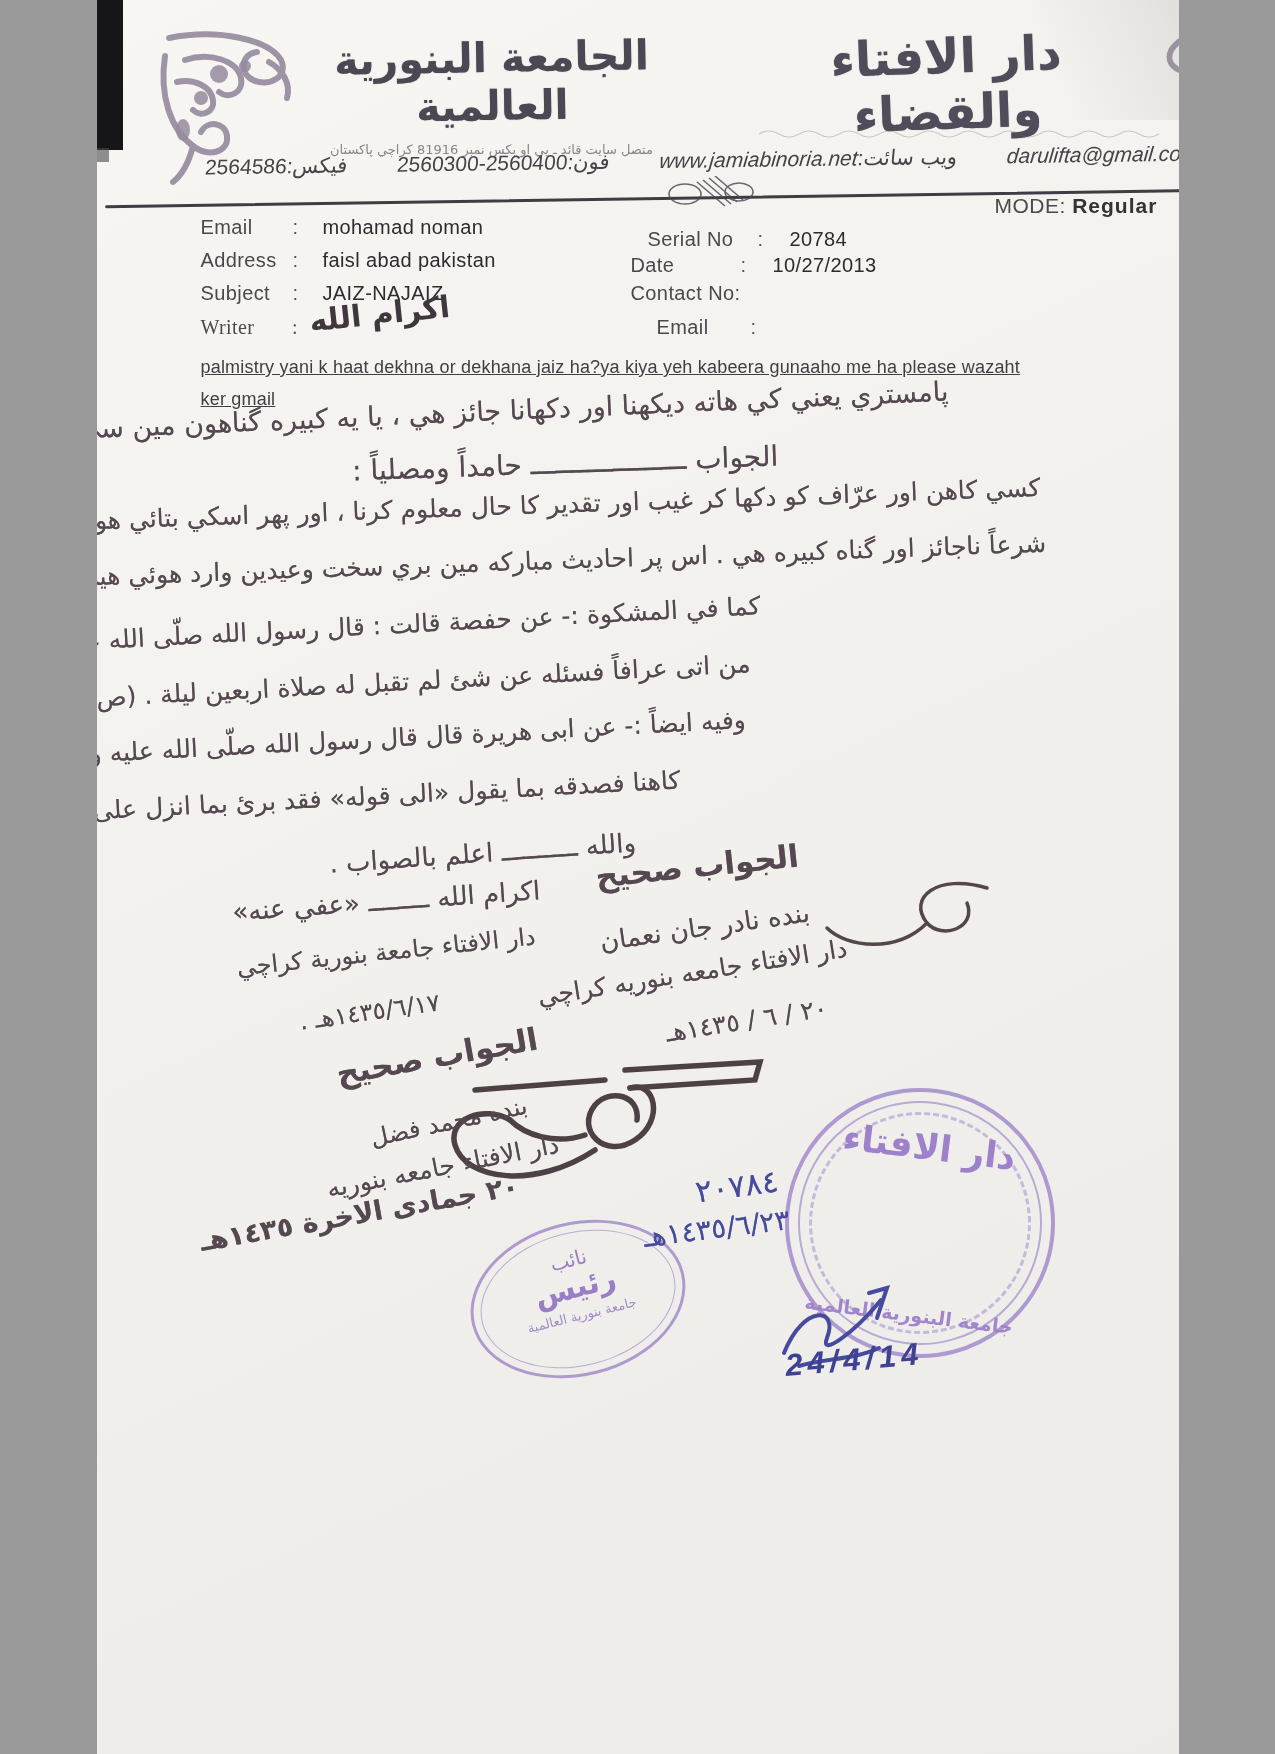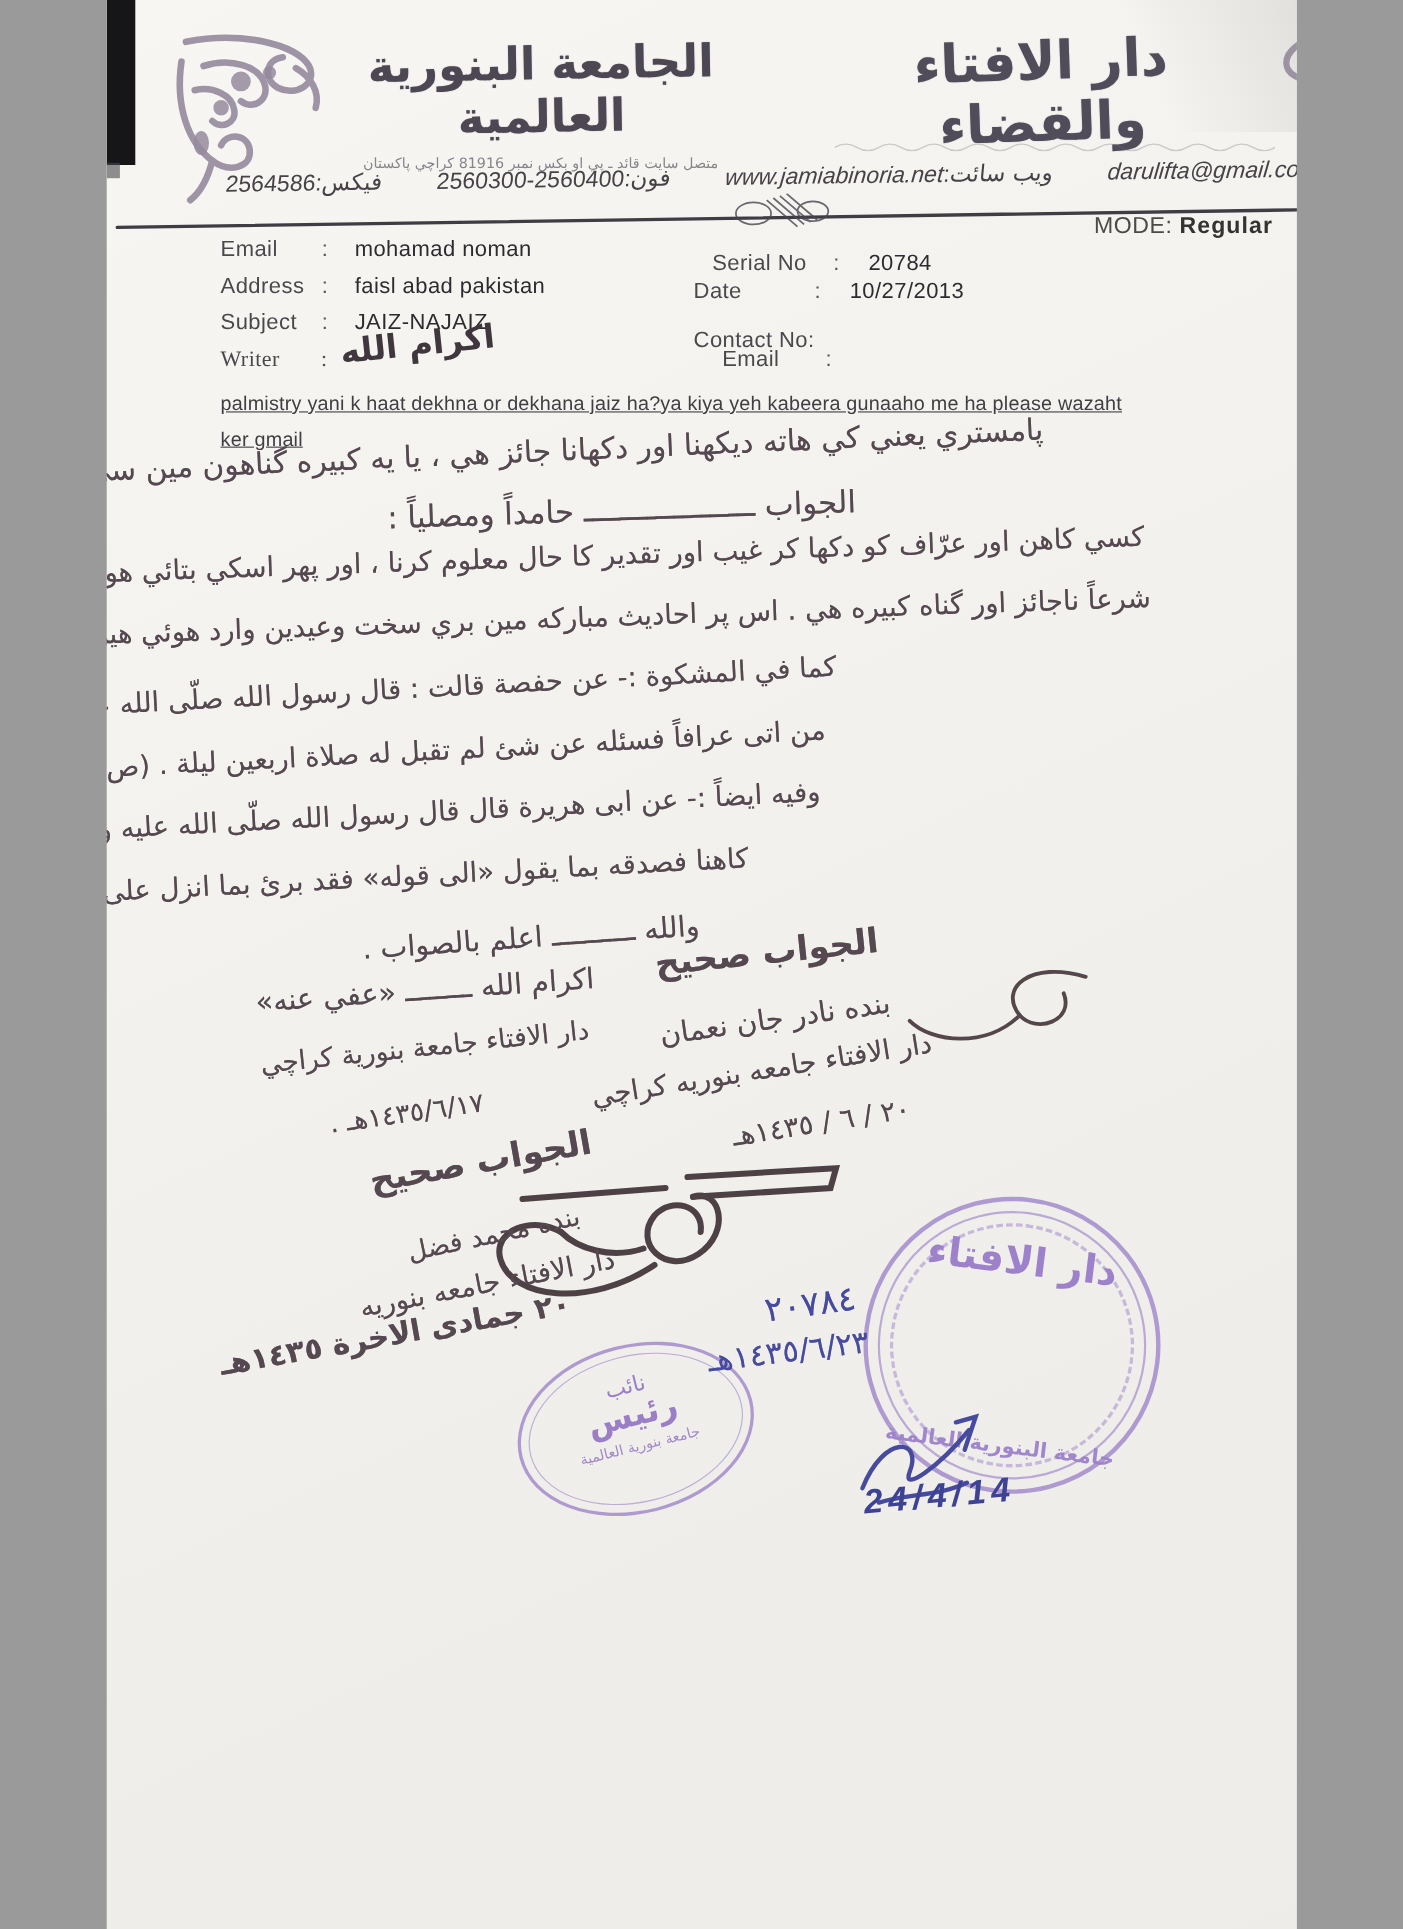--- a/index.html
+++ b/index.html
@@ -168,21 +168,21 @@
   <div class="frow lright" style="left:534px;top:228px;margin-left:17px;">
     <span class="lab">Serial No</span>
     <span class="col">:</span>
     <span class="val">20784</span>
   </div>
   <div class="frow lright" style="left:534px;top:254px;">
     <span class="lab">Date</span>
     <span class="col">:</span>
     <span class="val">10/27/2013</span>
   </div>
-  <div class="frow" style="left:534px;top:282px;margin-top:16px;">
+  <div class="frow" style="left:534px;top:282px;">
     <span>Contact No</span><span>:</span>
   </div>
   <div class="frow lright" style="left:534px;top:316px;text-align:center;">
     <span class="lab">Email</span>
     <span class="col">:</span>
   </div>
 
   <div class="question" style="top:357px;">palmistry yani k haat dekhna or dekhana jaiz ha?ya kiya yeh kabeera gunaaho me ha please wazaht</div>
   <div class="question" style="top:389px;">ker gmail</div>
 

